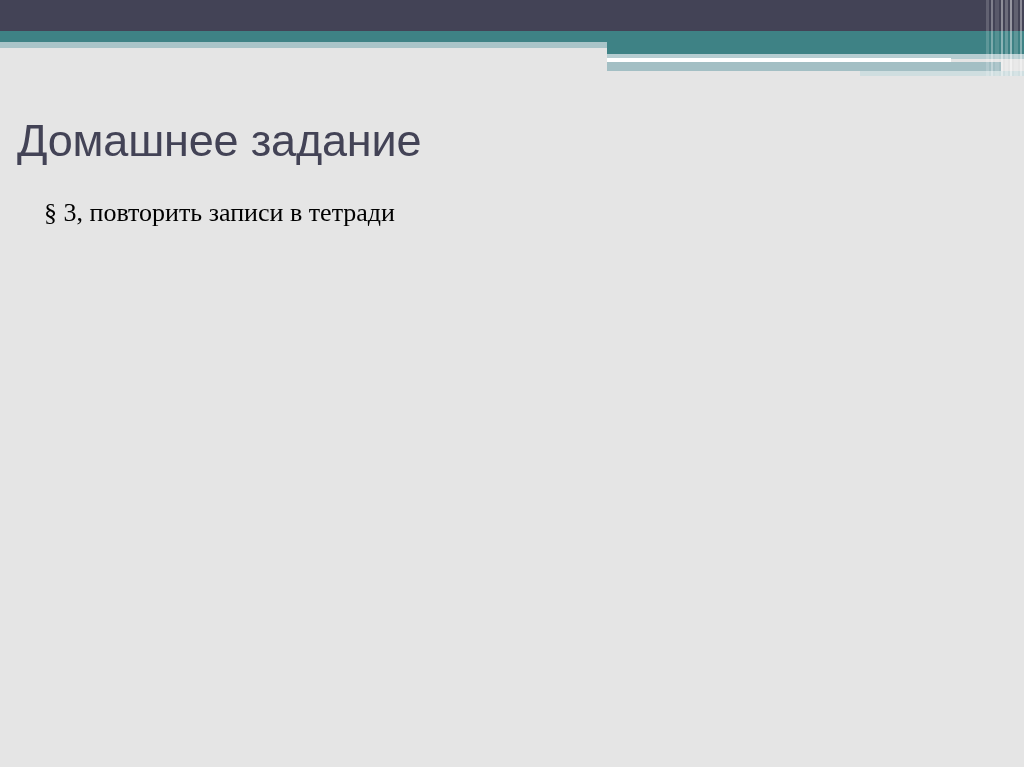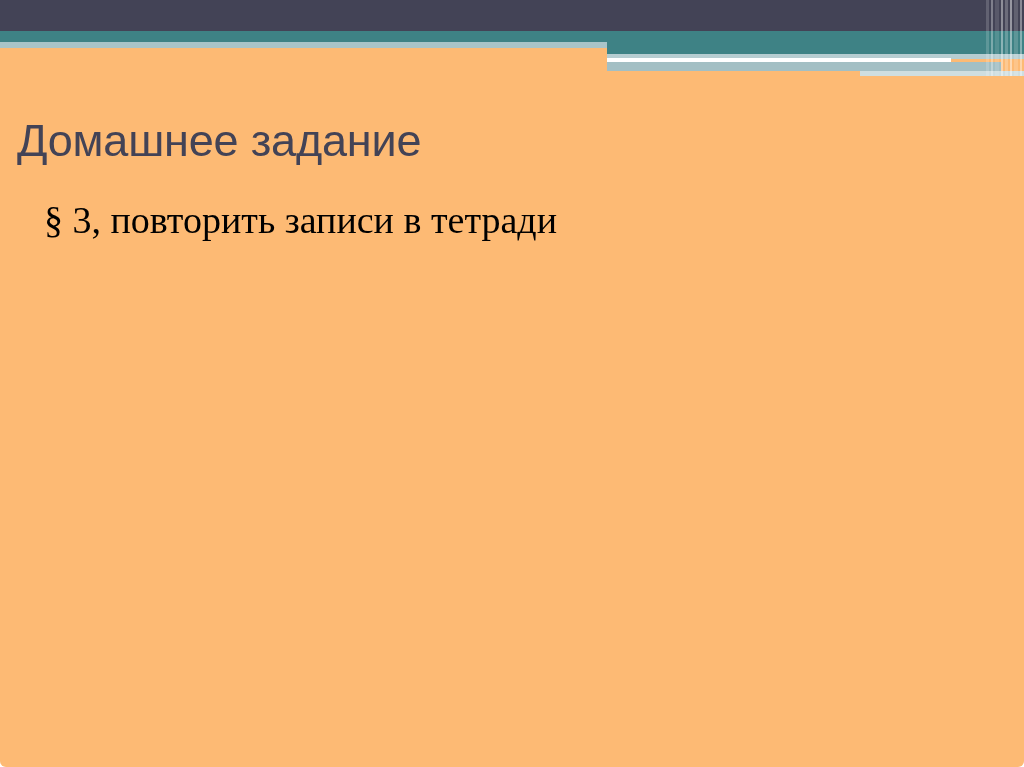--- a/index.html
+++ b/index.html
@@ -12,23 +12,22 @@
     height: 767px;
     overflow: hidden;
     font-family: "Liberation Sans", sans-serif;
     -webkit-font-smoothing: antialiased;
   }
 
   .slide {
     position: relative;
     width: 1024px;
     height: 767px;
-    background: #fdba74;
+    background: #e5e5e5;
     box-sizing: border-box;
-    border-radius: 6px;
   }
 
   
   .banner {
     position: absolute;
     left: 0;
     top: 0;
     width: 1024px;
     height: 76px;
     overflow: hidden;
@@ -155,21 +154,21 @@
 
   
   .body-block {
     position: absolute;
     left: 44px;
     top: 197px;
     width: 940px;
   }
   .body-line {
     font-family: "Liberation Serif", serif;
-    font-size: 38px;
+    font-size: 26px;
     font-weight: 400;
     line-height: 1.25;
     color: #000000;
     white-space: nowrap;
   }
 
   
   .content-area {
     position: absolute;
     left: 0;

